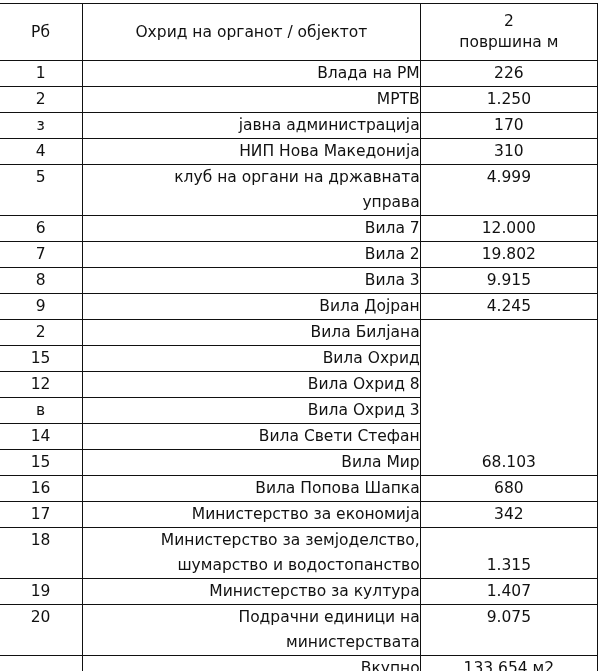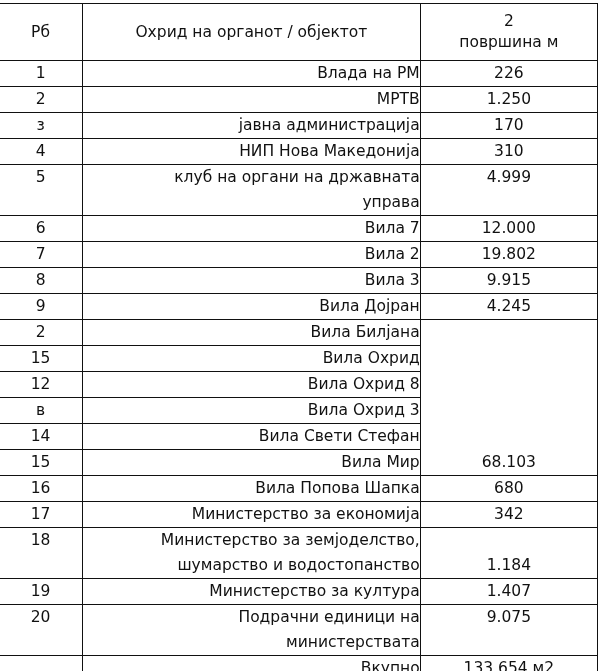--- a/index.html
+++ b/index.html
@@ -168,21 +168,21 @@
           <span class="line">Министерство за економија</span>
         </td>
         <td class="area">342</td>
       </tr>
       <tr class="r2">
         <td class="num">18</td>
         <td class="name indent1">
           <span class="line">Министерство за земјоделство,</span>
           <span class="line line2">шумарство и водостопанство</span>
         </td>
-        <td class="area bottom">1.184</td>
+        <td class="area bottom">1.315</td>
       </tr>
       <tr class="r1">
         <td class="num">19</td>
         <td class="name">
           <span class="line">Министерство за култура</span>
         </td>
         <td class="area">1.407</td>
       </tr>
       <tr class="r2">
         <td class="num">20</td>

